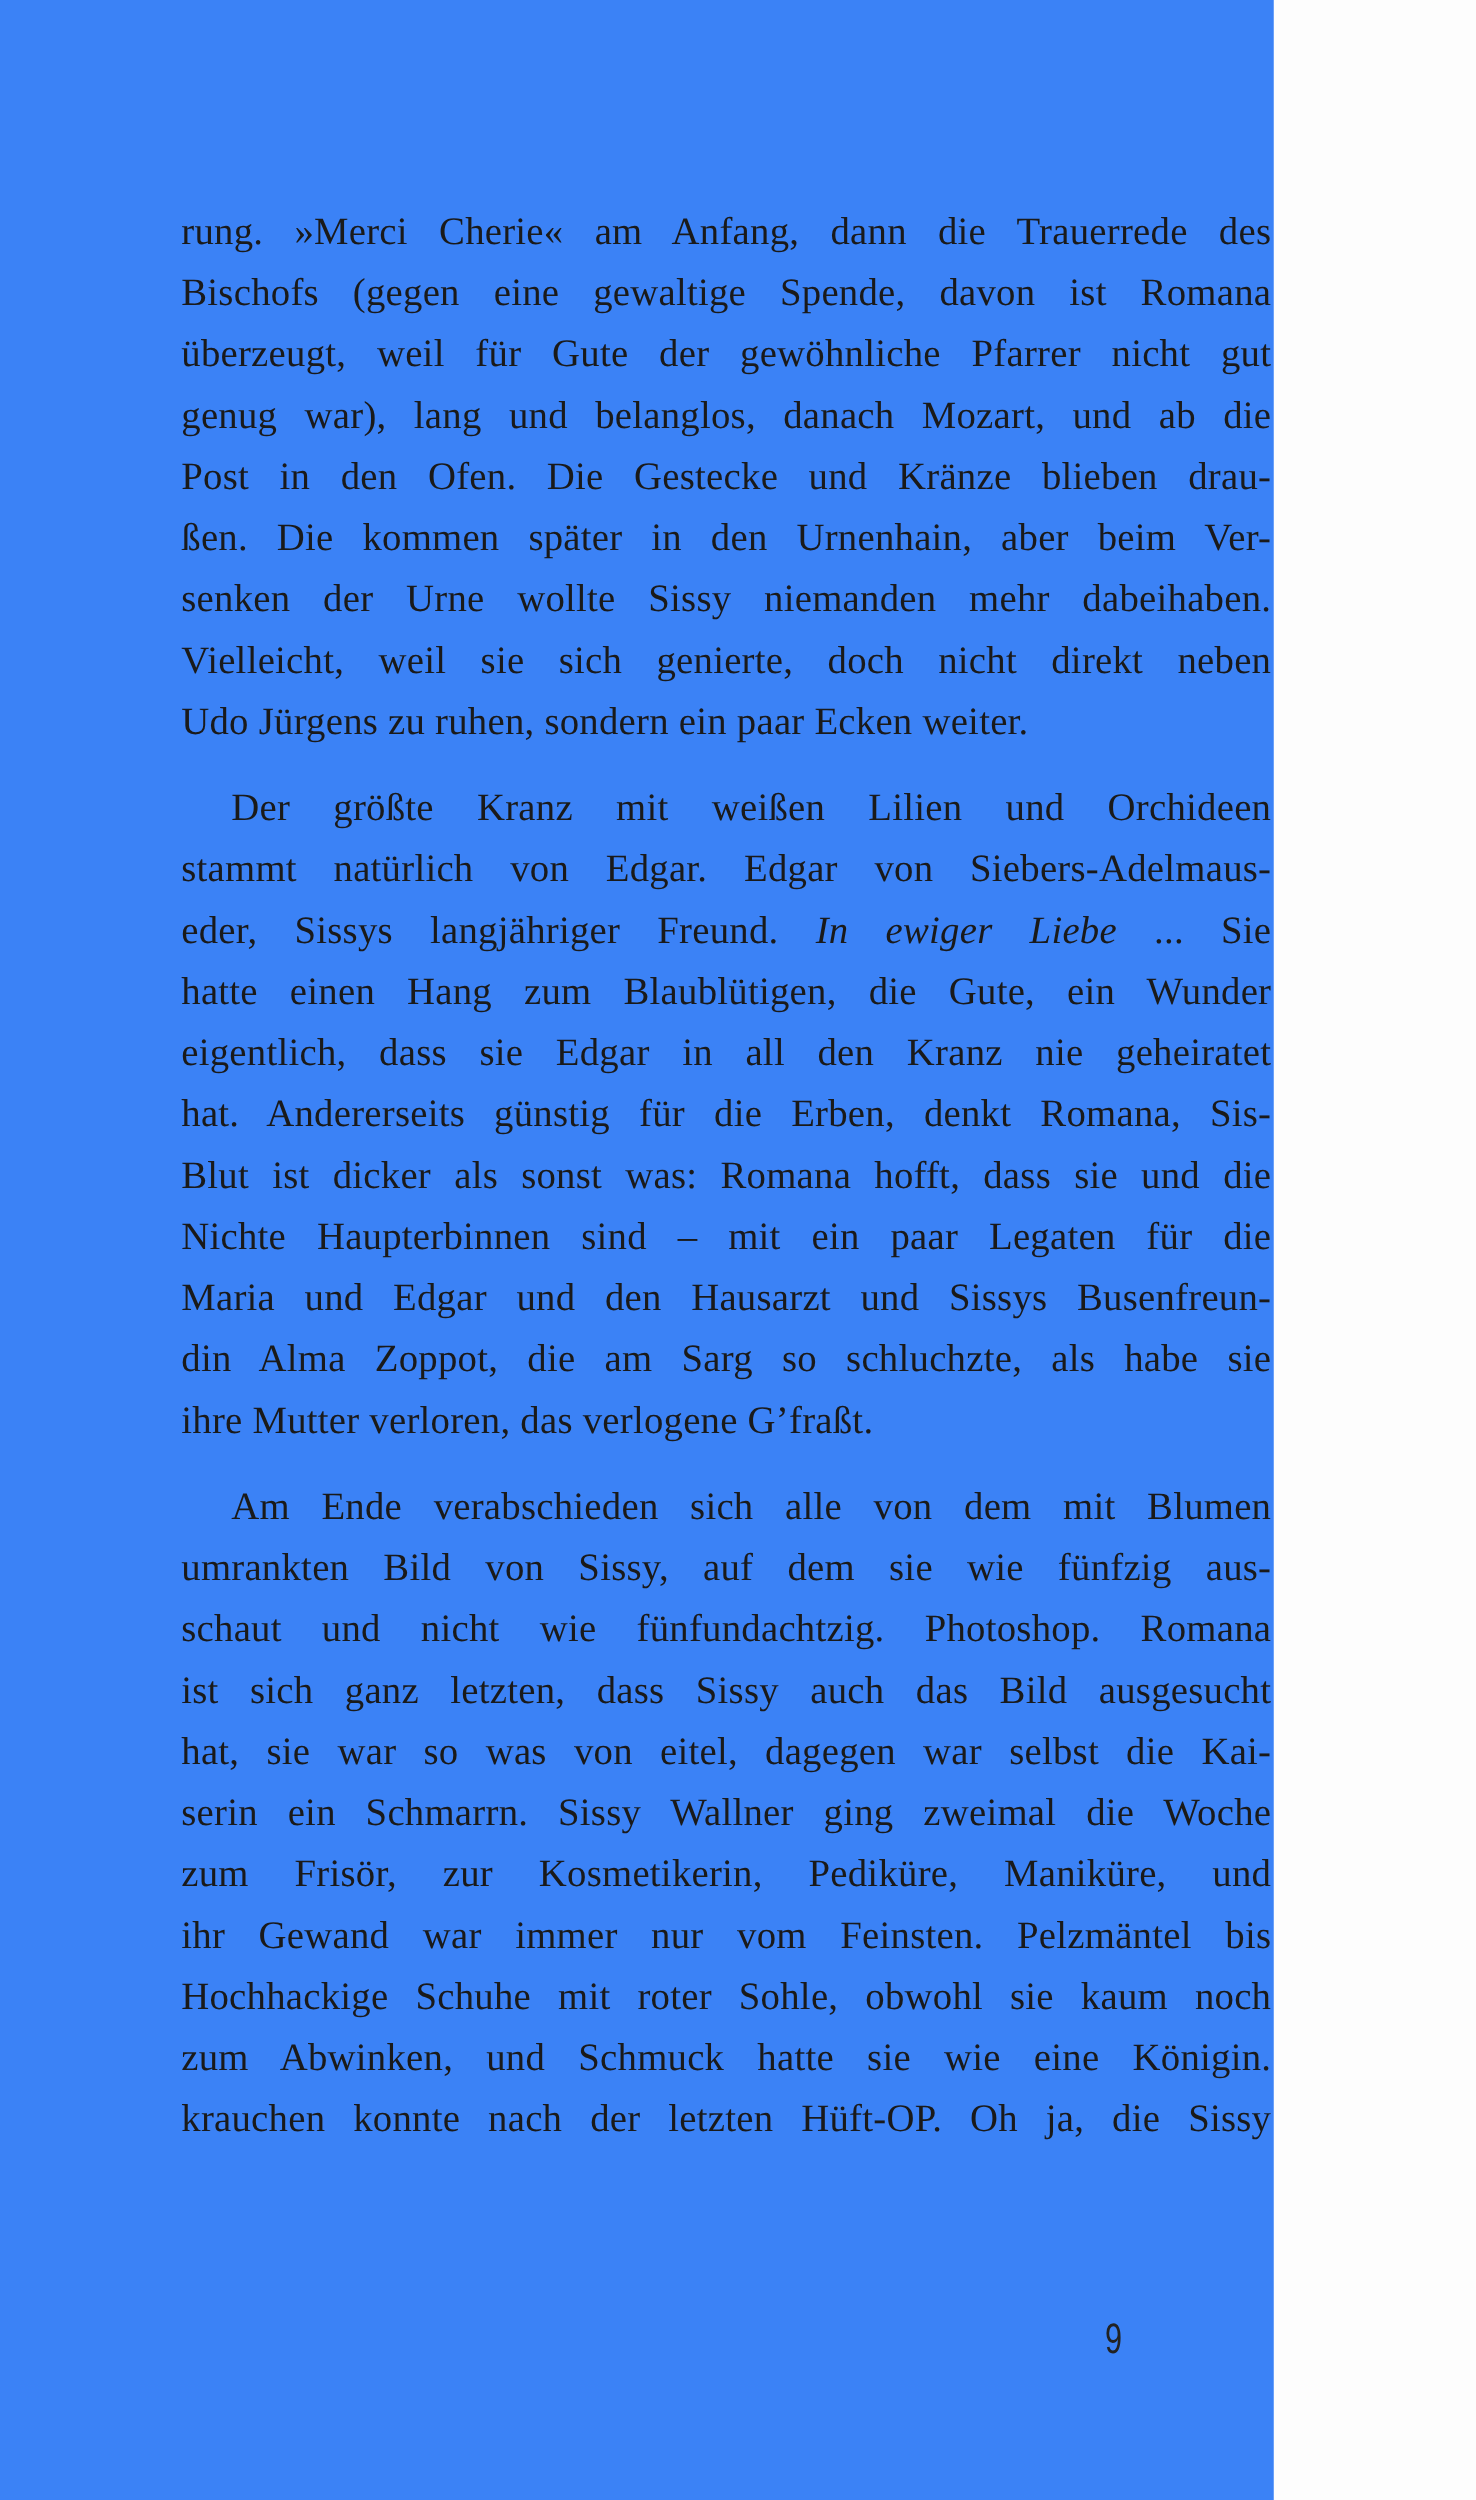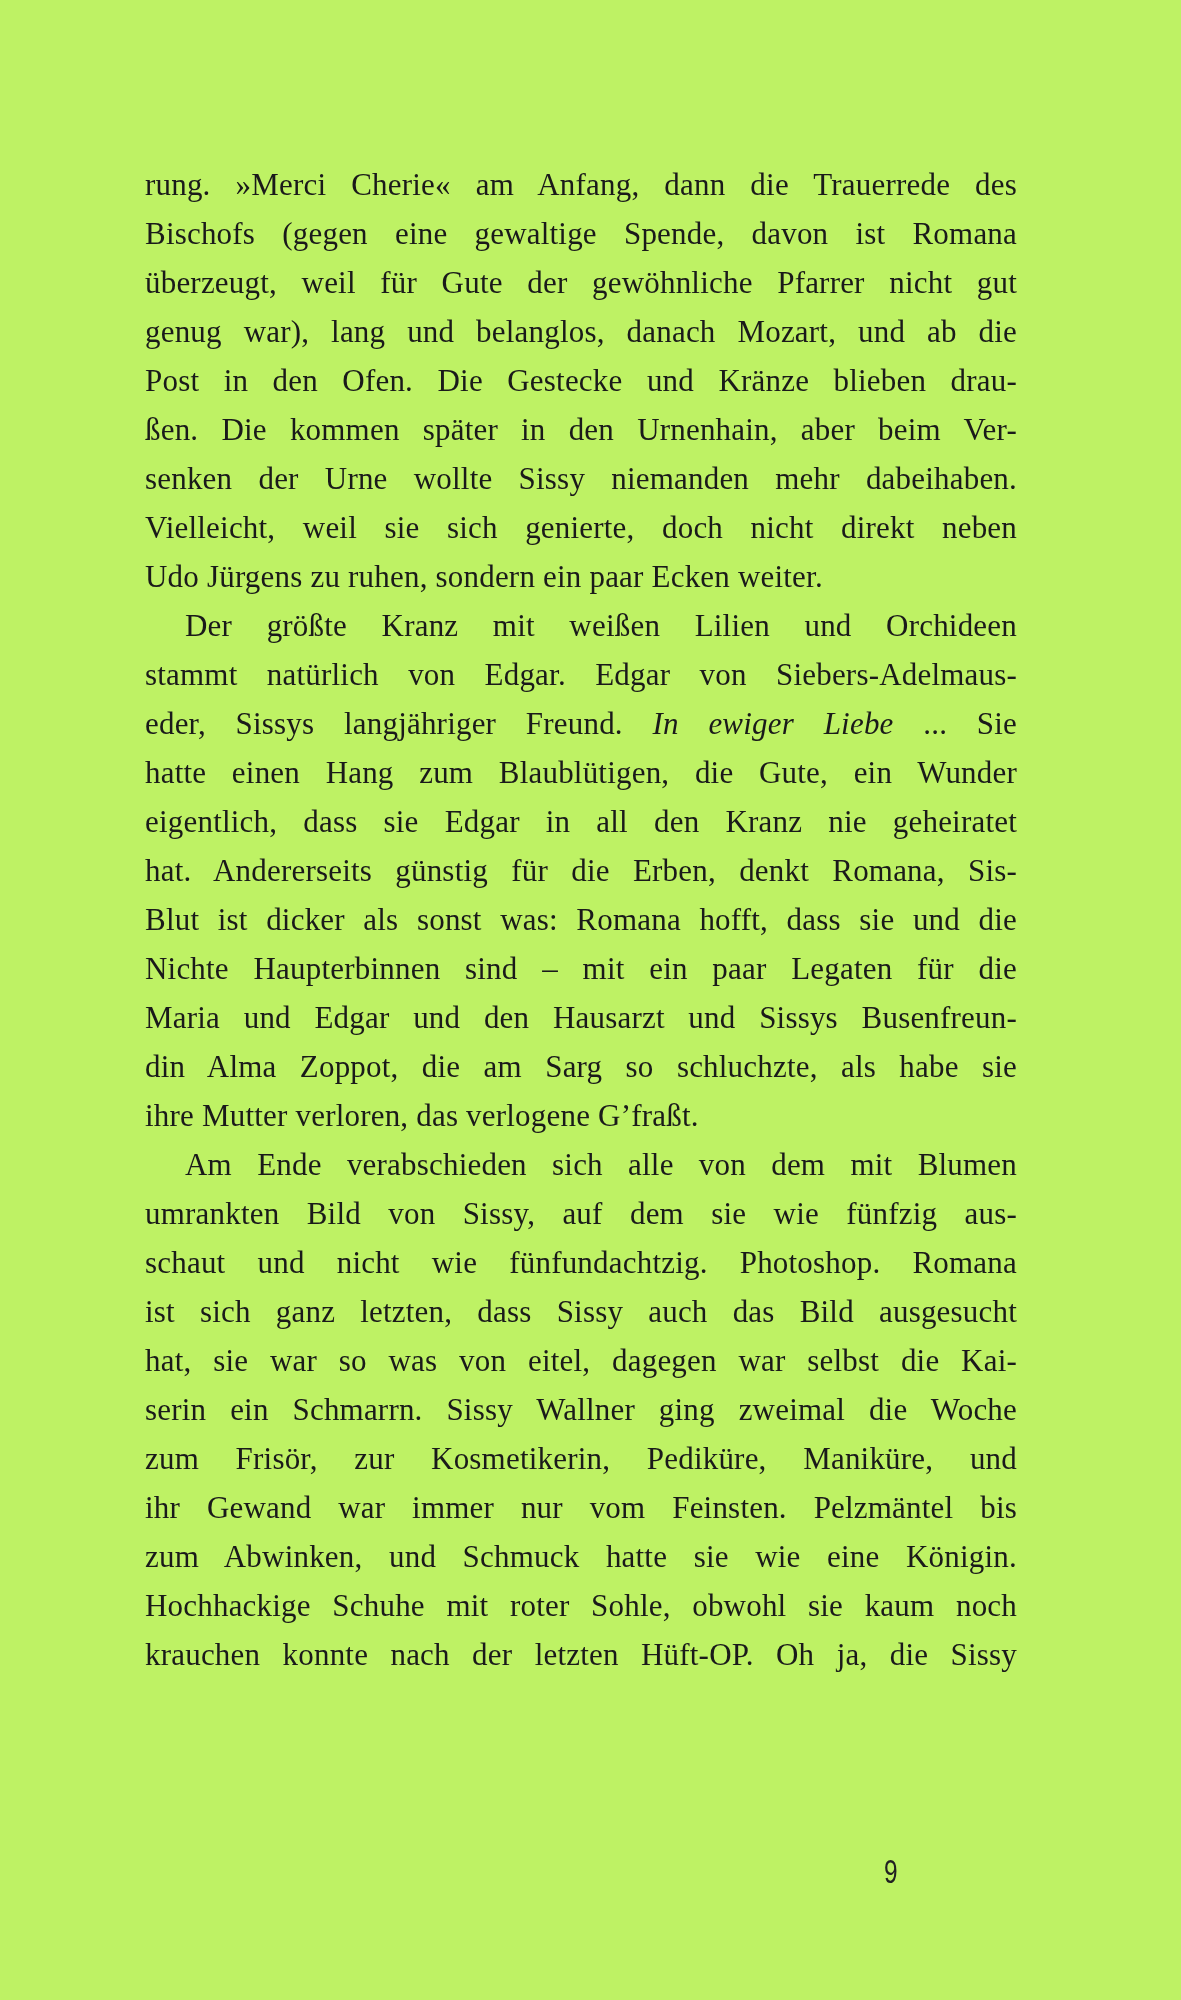--- a/index.html
+++ b/index.html
@@ -11,23 +11,23 @@
     height: 2000px;
     background: #fdfdfd;
     overflow: hidden;
     position: relative;
     font-family: "Liberation Serif", "DejaVu Serif", serif;
   }
   .book-page {
     position: absolute;
     left: 0;
     top: 0;
-    width: 1181px;
+    width: 1019px;
     height: 2000px;
-    background: #bef264;
+    background: #3b82f6;
   }
   .text-block {
     position: absolute;
     left: 145px;
     top: 160px;
     width: 872px;
     color: #1a1a1a;
     font-size: 31px;
     line-height: 49px;
     letter-spacing: 0.2px;
@@ -40,20 +40,21 @@
     text-align: justify;
     text-align-last: justify;
     white-space: normal;
     hyphens: none;
   }
   .line.last {
     text-align-last: left;
   }
   .line.indent {
     text-indent: 40px;
+    margin-top: 20px;
   }
   .italic {
     font-style: italic;
   }
   .page-number {
     position: absolute;
     left: 884px;
     top: 1852px;
     color: #222222;
     font-family: "Liberation Sans", "DejaVu Sans", sans-serif;
@@ -94,19 +95,19 @@
       </div>
       <div class="paragraph">
         <div class="line indent">Am Ende verabschieden sich alle von dem mit Blumen</div>
         <div class="line">umrankten Bild von Sissy, auf dem sie wie fünfzig aus-</div>
         <div class="line">schaut und nicht wie fünfundachtzig. Photoshop. Romana</div>
         <div class="line">ist sich ganz letzten, dass Sissy auch das Bild ausgesucht</div>
         <div class="line">hat, sie war so was von eitel, dagegen war selbst die Kai-</div>
         <div class="line">serin ein Schmarrn. Sissy Wallner ging zweimal die Woche</div>
         <div class="line">zum Frisör, zur Kosmetikerin, Pediküre, Maniküre, und</div>
         <div class="line">ihr Gewand war immer nur vom Feinsten. Pelzmäntel bis</div>
+        <div class="line">Hochhackige Schuhe mit roter Sohle, obwohl sie kaum noch</div>
         <div class="line">zum Abwinken, und Schmuck hatte sie wie eine Königin.</div>
-        <div class="line">Hochhackige Schuhe mit roter Sohle, obwohl sie kaum noch</div>
         <div class="line">krauchen konnte nach der letzten Hüft-OP. Oh ja, die Sissy</div>
       </div>
     </div>
   <div class="page-number">9</div>
 </div>
 
 </body></html>

